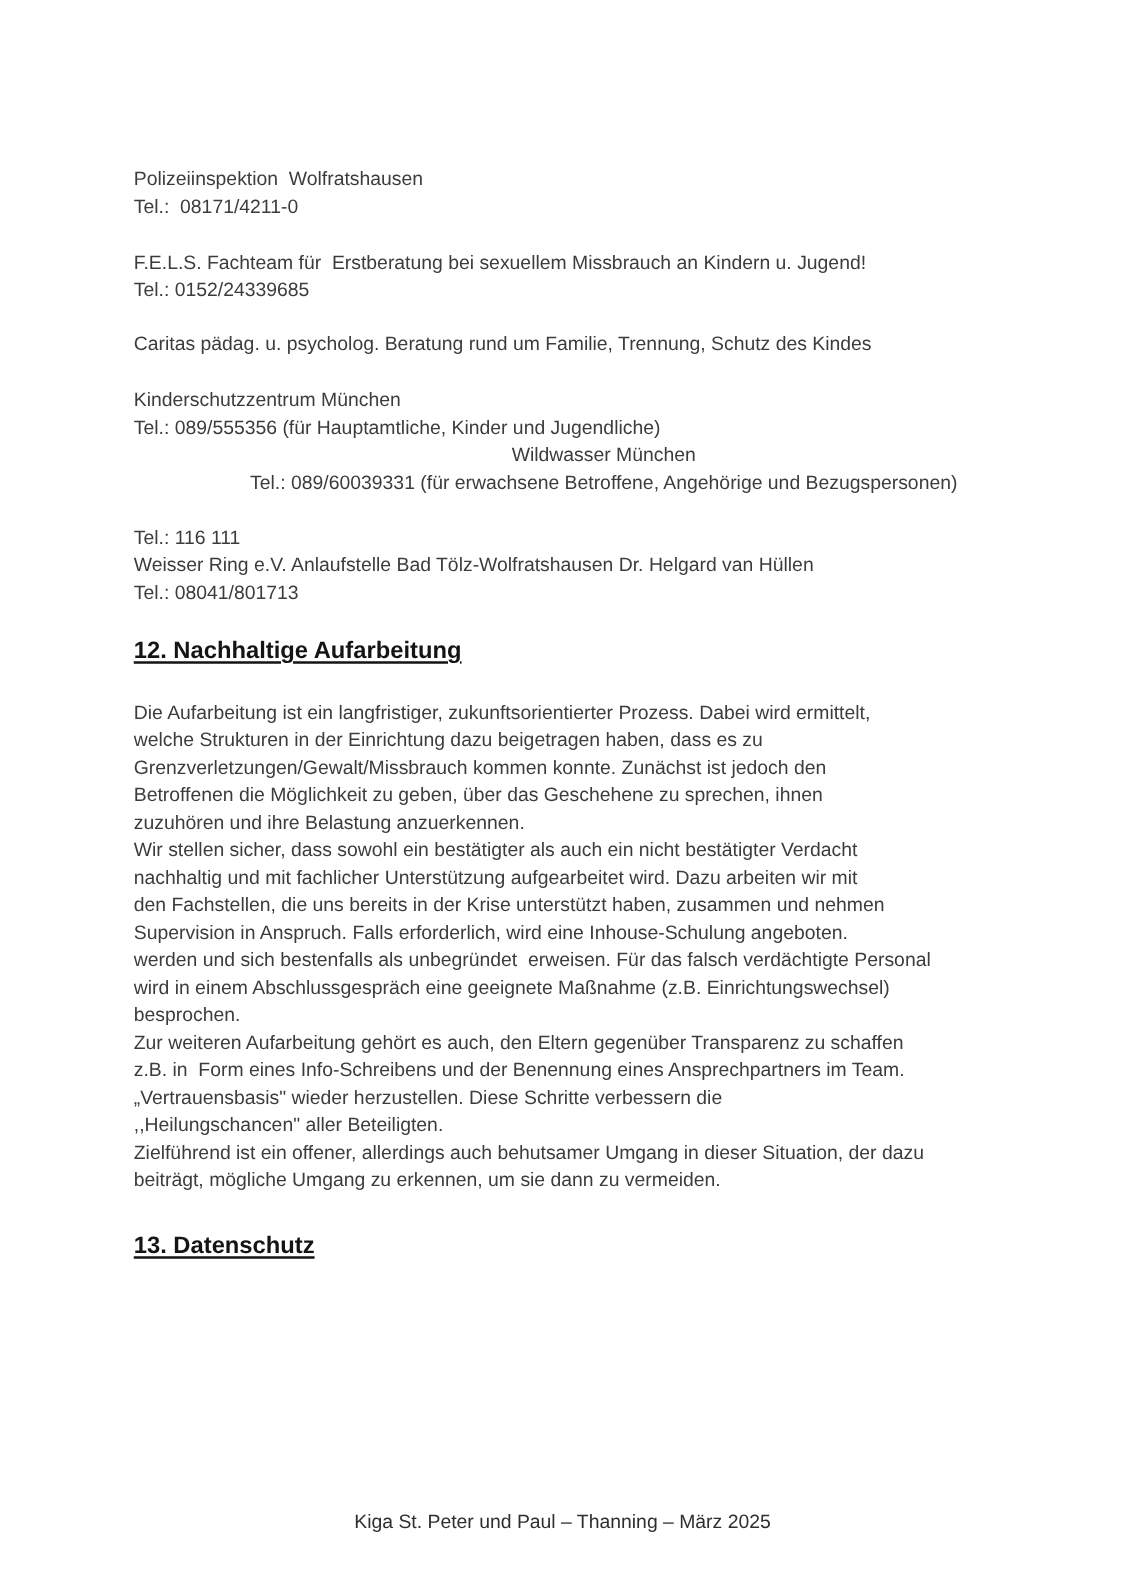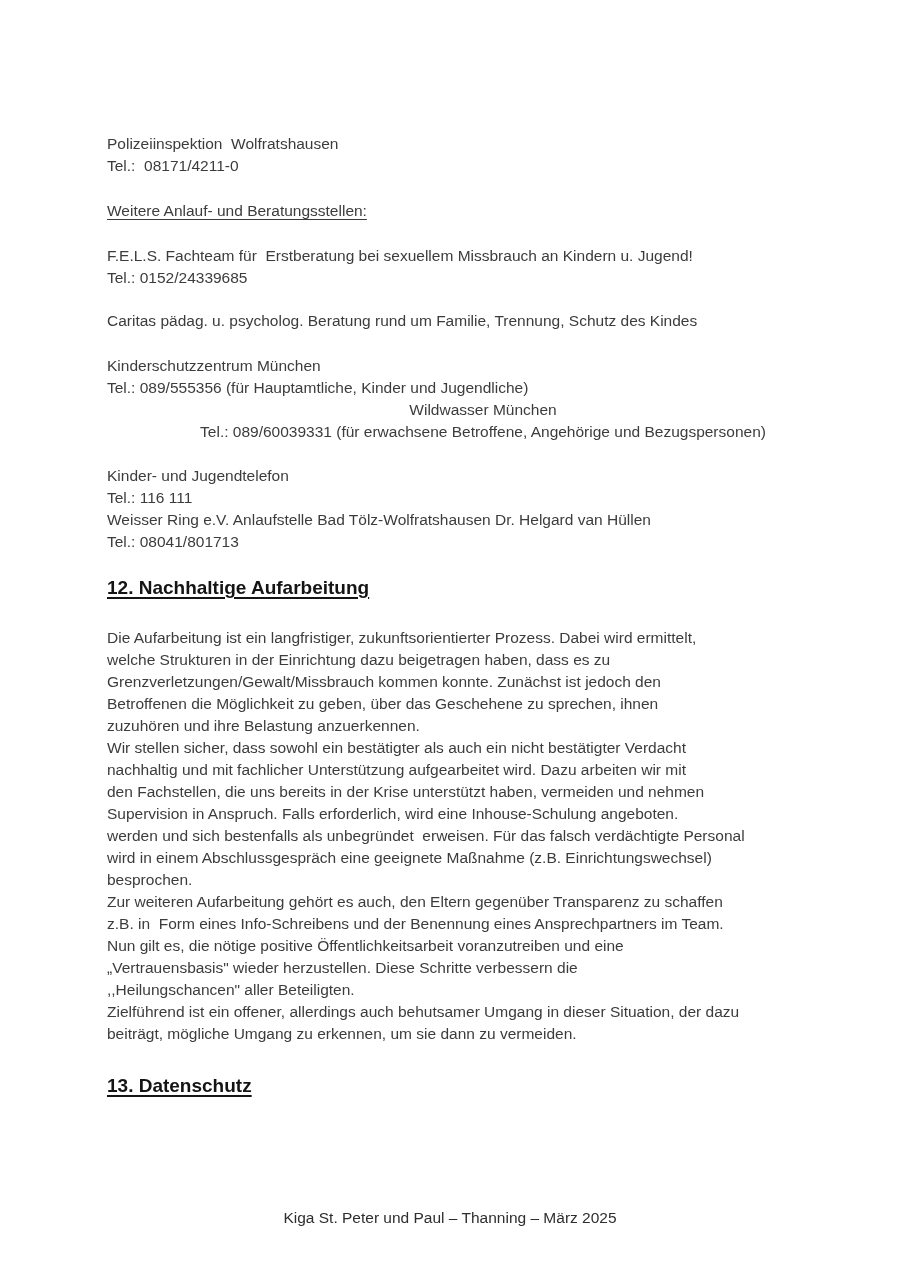--- a/index.html
+++ b/index.html
@@ -59,23 +59,20 @@
 <body>
 
 <div class="page">
   <div class="content">
 
     <div class="block-police">
       <div class="line">Polizeiinspektion  Wolfratshausen</div>
       <div class="line">Tel.:  08171/4211-0</div>
     </div>
 
-    <div class="block-label">
-      <div class="line underlined-label">Weitere Anlauf- und Beratungsstellen:</div>
-    </div>
 
     <div class="block-fels">
       <div class="line">F.E.L.S. Fachteam für  Erstberatung bei sexuellem Missbrauch an Kindern u. Jugend!</div>
       <div class="line">Tel.: 0152/24339685</div>
     </div>
 
     <div class="block-caritas">
       <div class="line">Caritas pädag. u. psycholog. Beratung rund um Familie, Trennung, Schutz des Kindes</div>
     </div>
 
@@ -83,44 +80,42 @@
       <div class="line">Kinderschutzzentrum München</div>
       <div class="line">Tel.: 089/555356 (für Hauptamtliche, Kinder und Jugendliche)</div>
     </div>
 
     <div class="block-wildwasser">
       <div class="line">Wildwasser München</div>
       <div class="line">Tel.: 089/60039331 (für erwachsene Betroffene, Angehörige und Bezugspersonen)</div>
     </div>
 
     <div class="block-jugendtelefon">
-      <div class="line">Kinder- und Jugendtelefon</div>
       <div class="line">Tel.: 116 111</div>
       <div class="line">Weisser Ring e.V. Anlaufstelle Bad Tölz-Wolfratshausen Dr. Helgard van Hüllen</div>
       <div class="line">Tel.: 08041/801713</div>
     </div>
 
     <div class="section-heading heading-12">12. Nachhaltige Aufarbeitung</div>
 
     <div class="paragraph-12">
       <div class="line">Die Aufarbeitung ist ein langfristiger, zukunftsorientierter Prozess. Dabei wird ermittelt,</div>
       <div class="line">welche Strukturen in der Einrichtung dazu beigetragen haben, dass es zu</div>
       <div class="line">Grenzverletzungen/Gewalt/Missbrauch kommen konnte. Zunächst ist jedoch den</div>
       <div class="line">Betroffenen die Möglichkeit zu geben, über das Geschehene zu sprechen, ihnen</div>
       <div class="line">zuzuhören und ihre Belastung anzuerkennen.</div>
       <div class="line">Wir stellen sicher, dass sowohl ein bestätigter als auch ein nicht bestätigter Verdacht</div>
       <div class="line">nachhaltig und mit fachlicher Unterstützung aufgearbeitet wird. Dazu arbeiten wir mit</div>
-      <div class="line">den Fachstellen, die uns bereits in der Krise unterstützt haben, vermeiden und nehmen</div>
+      <div class="line">den Fachstellen, die uns bereits in der Krise unterstützt haben, zusammen und nehmen</div>
       <div class="line">Supervision in Anspruch. Falls erforderlich, wird eine Inhouse-Schulung angeboten.</div>
       <div class="line">werden und sich bestenfalls als unbegründet  erweisen. Für das falsch verdächtigte Personal</div>
       <div class="line">wird in einem Abschlussgespräch eine geeignete Maßnahme (z.B. Einrichtungswechsel)</div>
       <div class="line">besprochen.</div>
       <div class="line">Zur weiteren Aufarbeitung gehört es auch, den Eltern gegenüber Transparenz zu schaffen</div>
       <div class="line">z.B. in  Form eines Info-Schreibens und der Benennung eines Ansprechpartners im Team.</div>
-      <div class="line">Nun gilt es, die nötige positive Öffentlichkeitsarbeit voranzutreiben und eine</div>
       <div class="line">„Vertrauensbasis" wieder herzustellen. Diese Schritte verbessern die</div>
       <div class="line">,,Heilungschancen" aller Beteiligten.</div>
       <div class="line">Zielführend ist ein offener, allerdings auch behutsamer Umgang in dieser Situation, der dazu</div>
       <div class="line">beiträgt, mögliche Umgang zu erkennen, um sie dann zu vermeiden.</div>
     </div>
 
     <div class="section-heading">13. Datenschutz</div>
 
   </div>
 

